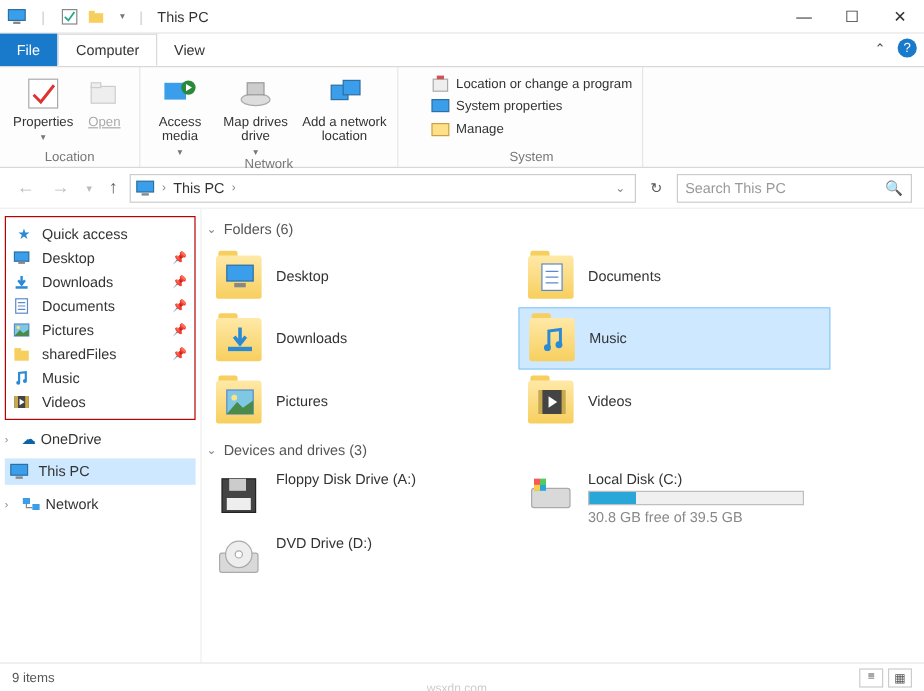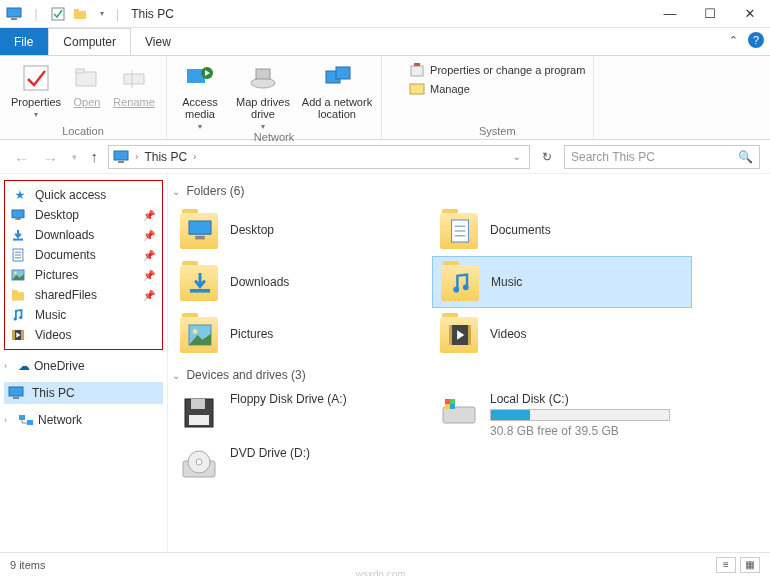--- a/index.html
+++ b/index.html
@@ -149,29 +149,20 @@
       </div>
       <div class="bigbtn dim" style="width:42px">
         <span class="bigicon">
             <svg width="28" height="28">
               <rect x="3" y="8" width="20" height="14" fill="#eee" stroke="#ccc"></rect>
               <rect x="3" y="5" width="8" height="4" fill="#eee" stroke="#ccc"></rect>
             </svg>
           </span>
         <span>Open</span>
       </div>
-      <div class="bigbtn dim" style="width:48px">
-        <span class="bigicon">
-            <svg width="28" height="28">
-              <rect x="4" y="10" width="20" height="10" fill="#eee" stroke="#ccc"></rect>
-              <line x1="12" y1="6" x2="12" y2="24" stroke="#ccc"></line>
-            </svg>
-          </span>
-        <span>Rename</span>
-      </div>
     </div>
     <div class="gname">Location</div>
   </div>
 
   <div class="group">
     <div class="items">
       <div class="bigbtn" style="width:50px">
         <span class="bigicon">
             <svg width="30" height="30">
               <rect x="2" y="6" width="18" height="14" fill="#3a9eea"></rect>
@@ -212,21 +203,29 @@
   <div class="group">
     <div class="items">
       <div class="smallstack">
         <div class="smallrow">
           <span class="si">
               <svg width="16" height="16">
                 <rect x="2" y="4" width="12" height="10" fill="#eee" stroke="#aaa"></rect>
                 <rect x="5" y="1" width="6" height="3" fill="#c55"></rect>
               </svg>
             </span>
-          <span>Properties or change a program</span>
+          <span>Location or change a program</span>
+        </div>
+        <div class="smallrow">
+          <span class="si">
+              <svg width="16" height="16">
+                <rect x="1" y="2" width="14" height="10" fill="#3a9eea" stroke="#2b6fa3"></rect>
+              </svg>
+            </span>
+          <span>System properties</span>
         </div>
         <div class="smallrow">
           <span class="si">
               <svg width="16" height="16">
                 <rect x="1" y="3" width="14" height="10" fill="#ffe08a" stroke="#caa23a"></rect>
               </svg>
             </span>
           <span>Manage</span>
         </div>
       </div>

